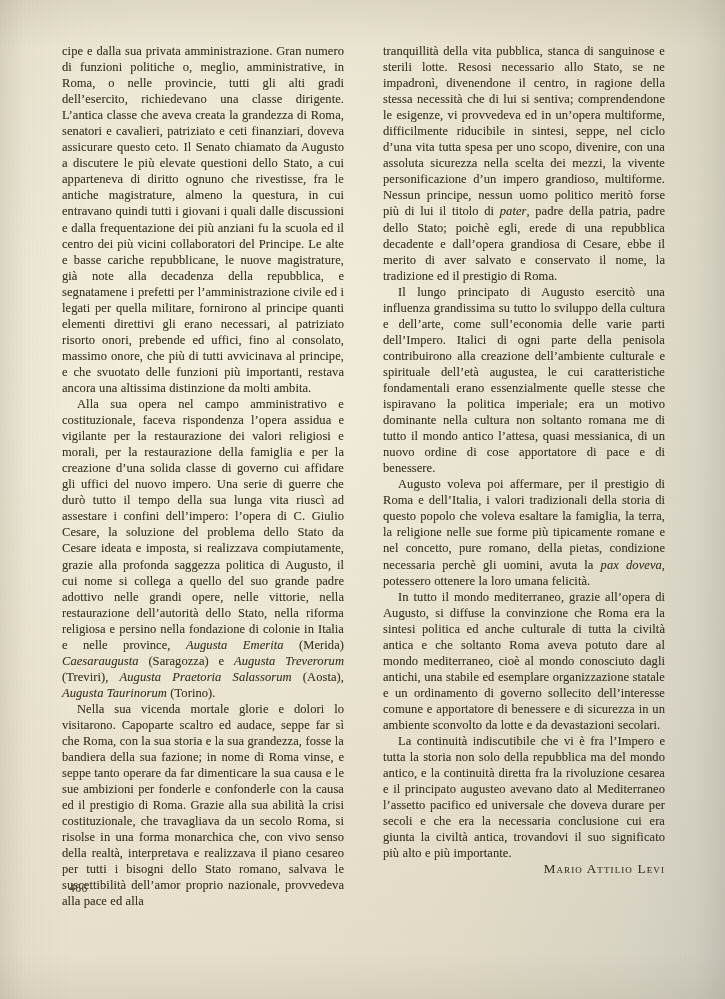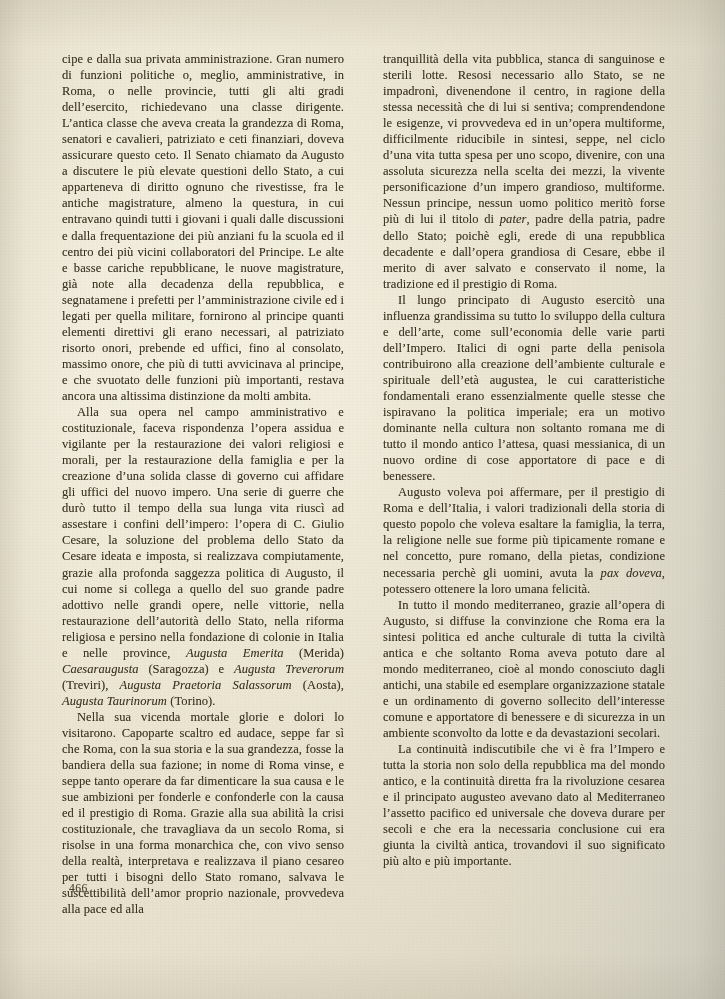--- a/index.html
+++ b/index.html
@@ -43,21 +43,21 @@
     pointer-events: none;
     opacity: 0.22;
     background-image:
       repeating-linear-gradient(0deg, rgba(150,140,115,0.10) 0px, rgba(150,140,115,0.10) 1px, rgba(255,255,255,0) 1px, rgba(255,255,255,0) 3px),
       repeating-linear-gradient(90deg, rgba(150,140,115,0.07) 0px, rgba(150,140,115,0.07) 1px, rgba(255,255,255,0) 1px, rgba(255,255,255,0) 4px);
   }
 
   #text-block {
     position: absolute;
     left: 62px;
-    top: 51px;
+    top: 43px;
     width: 603px;
     height: 845px;
     display: flex;
     gap: 39px;
     z-index: 3;
   }
 
   .column {
     width: 285px;
     color: #3b3323;
@@ -118,20 +118,21 @@
         <p class="noindent">cipe e dalla sua privata amministrazione. Gran numero di funzioni politiche o, meglio, amministrative, in Roma, o nelle provincie, tutti gli alti gradi dell’esercito, richiedevano una classe dirigente. L’antica classe che aveva creata la grandezza di Roma, senatori e cavalieri, patriziato e ceti finanziari, doveva assicurare questo ceto. Il Senato chiamato da Augusto a discutere le più elevate questioni dello Stato, a cui apparteneva di diritto ognuno che rivestisse, fra le antiche magistrature, almeno la questura, in cui entravano quindi tutti i giovani i quali dalle discussioni e dalla frequentazione dei più anziani fu la scuola ed il centro dei più vicini collaboratori del Principe. Le alte e basse cariche repubblicane, le nuove magistrature, già note alla decadenza della repubblica, e segnatamene i prefetti per l’amministrazione civile ed i legati per quella militare, fornirono al principe quanti elementi direttivi gli erano necessari, al patriziato risorto onori, prebende ed uffici, fino al consolato, massimo onore, che più di tutti avvicinava al principe, e che svuotato delle funzioni più importanti, restava ancora una altissima distinzione da molti ambita.</p>
         <p>Alla sua opera nel campo amministrativo e costituzionale, faceva rispondenza l’opera assidua e vigilante per la restaurazione dei valori religiosi e morali, per la restaurazione della famiglia e per la creazione d’una solida classe di governo cui affidare gli uffici del nuovo impero. Una serie di guerre che durò tutto il tempo della sua lunga vita riuscì ad assestare i confini dell’impero: l’opera di C. Giulio Cesare, la soluzione del problema dello Stato da Cesare ideata e imposta, si realizzava compiutamente, grazie alla profonda saggezza politica di Augusto, il cui nome si collega a quello del suo grande padre adottivo nelle grandi opere, nelle vittorie, nella restaurazione dell’autorità dello Stato, nella riforma religiosa e persino nella fondazione di colonie in Italia e nelle province, <i>Augusta Emerita</i> (Merida) <i>Caesaraugusta</i> (Saragozza) e <i>Augusta Treverorum</i> (Treviri), <i>Augusta Praetoria Salassorum</i> (Aosta), <i>Augusta Taurinorum</i> (Torino).</p>
         <p>Nella sua vicenda mortale glorie e dolori lo visitarono. Capoparte scaltro ed audace, seppe far sì che Roma, con la sua storia e la sua grandezza, fosse la bandiera della sua fazione; in nome di Roma vinse, e seppe tanto operare da far dimenticare la sua causa e le sue ambizioni per fonderle e confonderle con la causa ed il prestigio di Roma. Grazie alla sua abilità la crisi costituzionale, che travagliava da un secolo Roma, si risolse in una forma monarchica che, con vivo senso della realtà, interpretava e realizzava il piano cesareo per tutti i bisogni dello Stato romano, salvava le suscettibilità dell’amor proprio nazionale, provvedeva alla pace ed alla</p>
       </div>
     <div class="column" id="col-right">
         <p class="noindent">tranquillità della vita pubblica, stanca di sanguinose e sterili lotte. Resosi necessario allo Stato, se ne impadronì, divenendone il centro, in ragione della stessa necessità che di lui si sentiva; comprendendone le esigenze, vi provvedeva ed in un’opera multiforme, difficilmente riducibile in sintesi, seppe, nel ciclo d’una vita tutta spesa per uno scopo, divenire, con una assoluta sicurezza nella scelta dei mezzi, la vivente personificazione d’un impero grandioso, multiforme. Nessun principe, nessun uomo politico meritò forse più di lui il titolo di <i>pater</i>, padre della patria, padre dello Stato; poichè egli, erede di una repubblica decadente e dall’opera grandiosa di Cesare, ebbe il merito di aver salvato e conservato il nome, la tradizione ed il prestigio di Roma.</p>
         <p>Il lungo principato di Augusto esercitò una influenza grandissima su tutto lo sviluppo della cultura e dell’arte, come sull’economia delle varie parti dell’Impero. Italici di ogni parte della penisola contribuirono alla creazione dell’ambiente culturale e spirituale dell’età augustea, le cui caratteristiche fondamentali erano essenzialmente quelle stesse che ispiravano la politica imperiale; era un motivo dominante nella cultura non soltanto romana me di tutto il mondo antico l’attesa, quasi messianica, di un nuovo ordine di cose apportatore di pace e di benessere.</p>
         <p>Augusto voleva poi affermare, per il prestigio di Roma e dell’Italia, i valori tradizionali della storia di questo popolo che voleva esaltare la famiglia, la terra, la religione nelle sue forme più tipicamente romane e nel concetto, pure romano, della pietas, condizione necessaria perchè gli uomini, avuta la <i>pax doveva</i>, potessero ottenere la loro umana felicità.</p>
         <p>In tutto il mondo mediterraneo, grazie all’opera di Augusto, si diffuse la convinzione che Roma era la sintesi politica ed anche culturale di tutta la civiltà antica e che soltanto Roma aveva potuto dare al mondo mediterraneo, cioè al mondo conosciuto dagli antichi, una stabile ed esemplare organizzazione statale e un ordinamento di governo sollecito dell’interesse comune e apportatore di benessere e di sicurezza in un ambiente sconvolto da lotte e da devastazioni secolari.</p>
         <p>La continuità indiscutibile che vi è fra l’Impero e tutta la storia non solo della repubblica ma del mondo antico, e la continuità diretta fra la rivoluzione cesarea e il principato augusteo avevano dato al Mediterraneo l’assetto pacifico ed universale che doveva durare per secoli e che era la necessaria conclusione cui era giunta la civiltà antica, trovandovi il suo significato più alto e più importante.</p>
+        <p class="signature">Mario Attilio Levi</p>
       </div>
   </div>
 
   <div id="page-number">466</div>
 
   <div id="grain"></div>
   <div id="vignette"></div>
 </div>
 
 </body></html>

